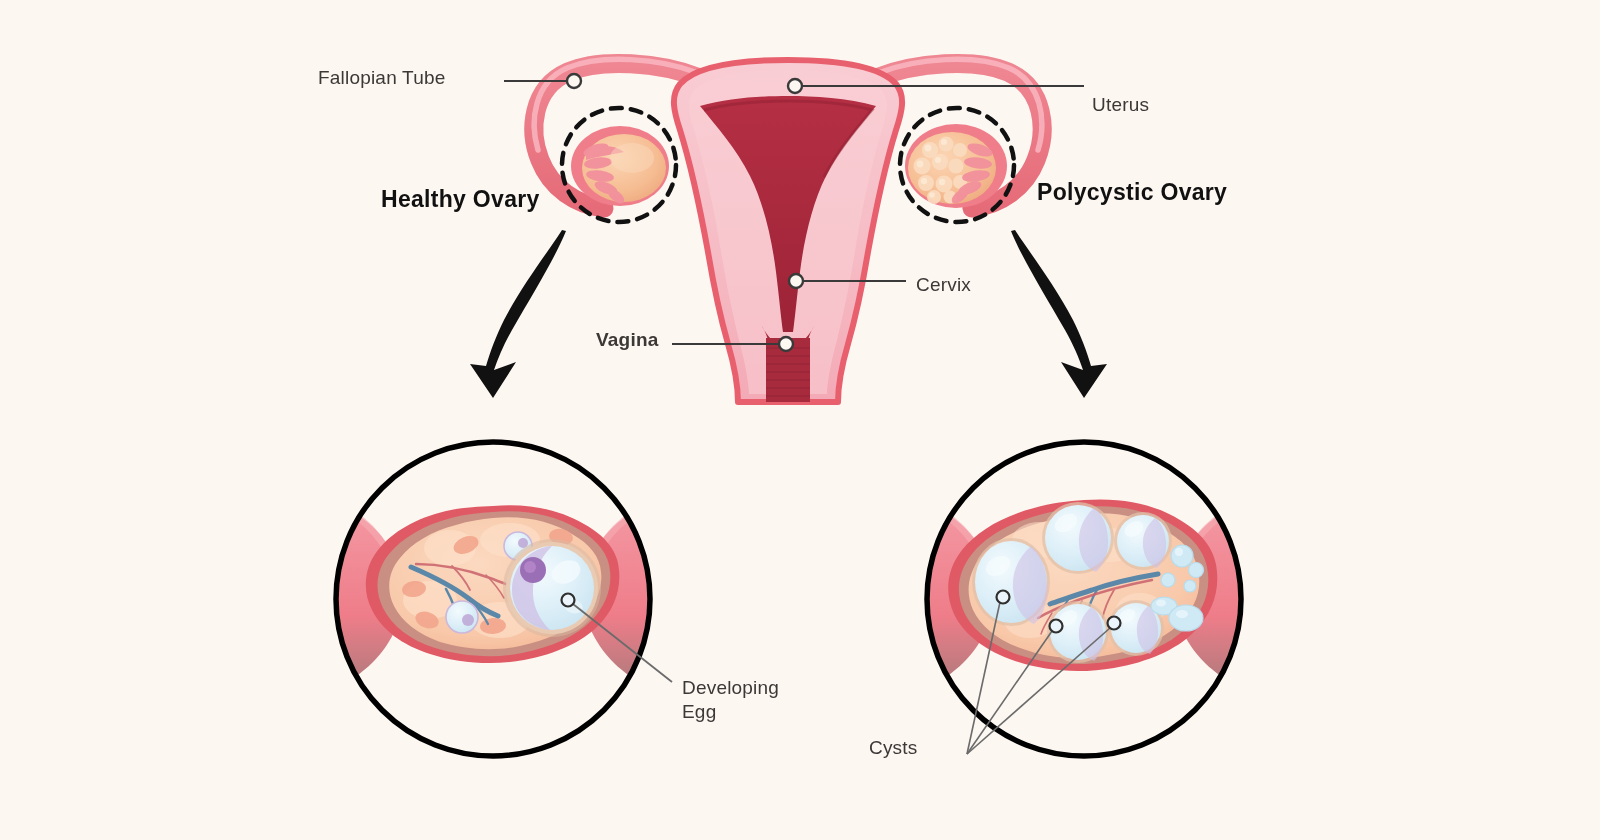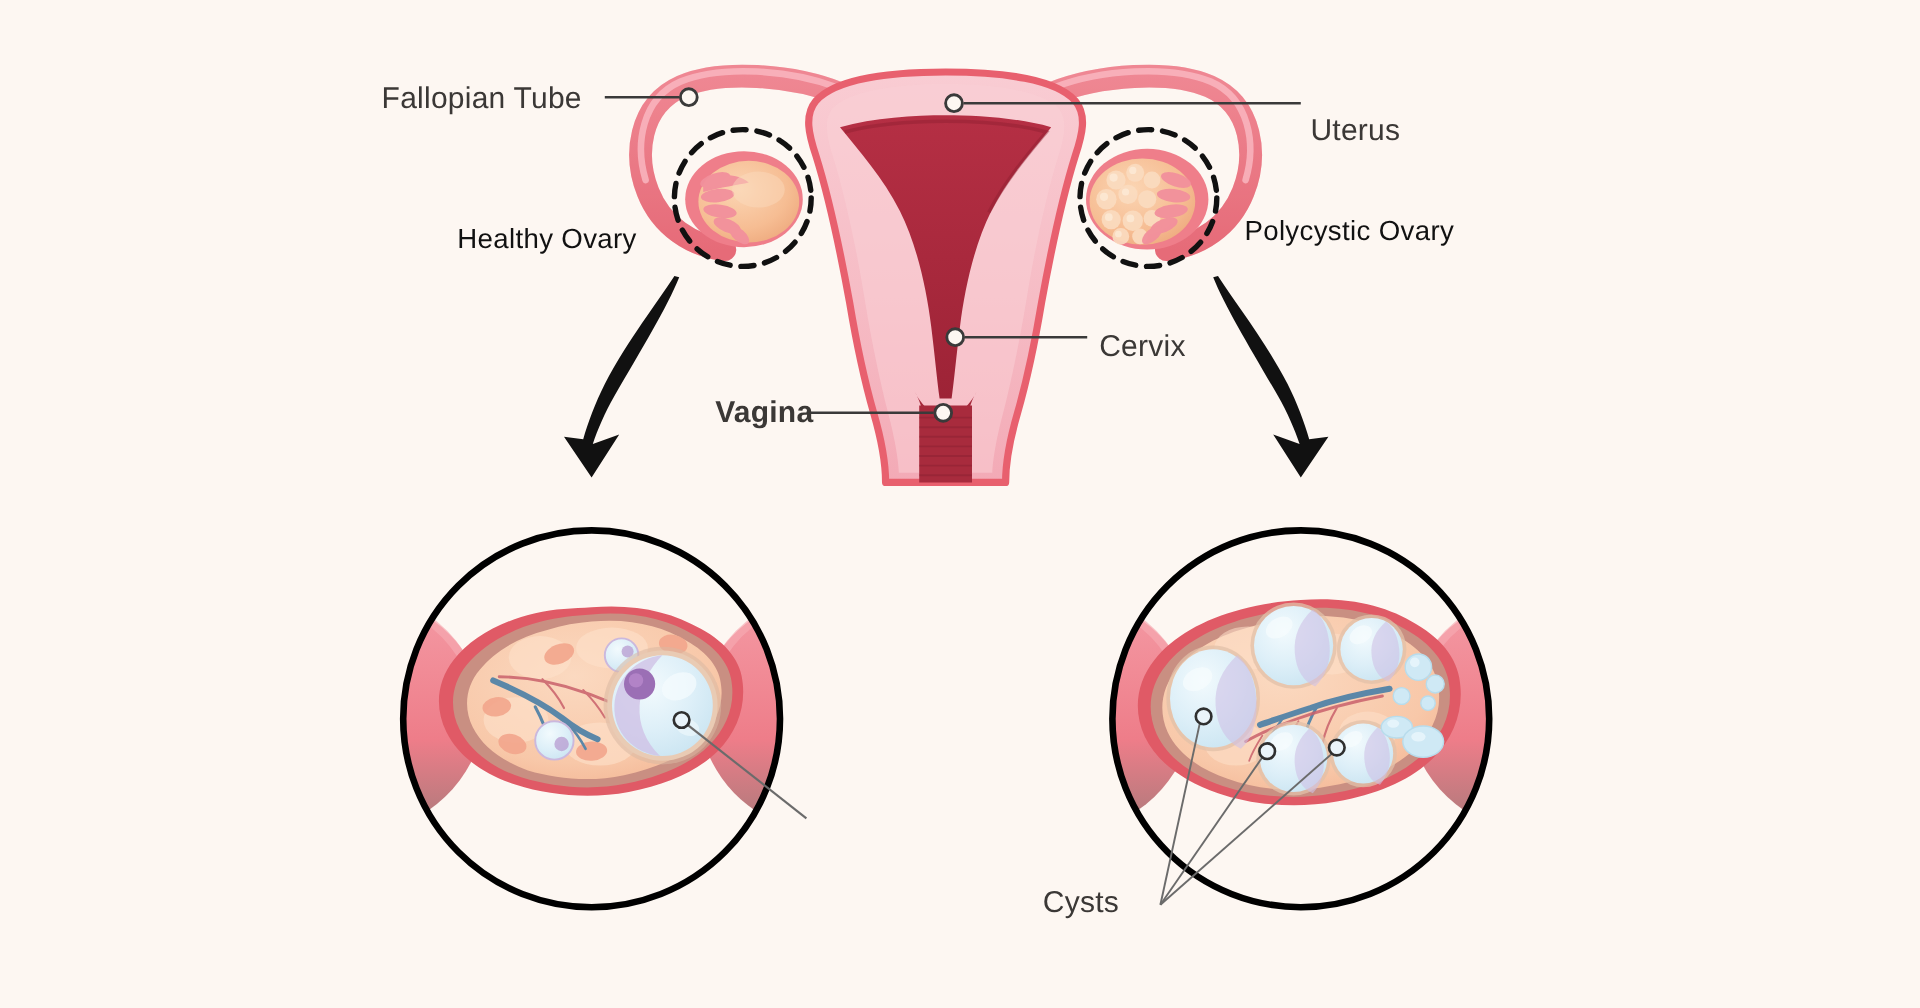--- a/index.html
+++ b/index.html
@@ -23,28 +23,28 @@
   #stage svg.layer {
     position: absolute;
     top: 0;
     left: 0;
     width: 1600px;
     height: 840px;
   }
   .lbl {
     position: absolute;
     color: #3b3836;
-    font-size: 25px;
+    font-size: 19px;
     letter-spacing: 0.2px;
     white-space: pre;
     line-height: 1.28;
   }
   .lbl.bold {
     color: #111111;
-    font-weight: normal;
+    font-weight: bold;
     font-size: 23px;
     letter-spacing: 0.3px;
   }
 </style>
 </head>
 <body>
 
 <div id="stage">
 
   <svg class="layer" viewBox="0 0 1600 840">
@@ -441,16 +441,20 @@
   <div class="lbl" style="left:1092px; top:69px;margin-top:24px;">Uterus</div>
 
   <div class="lbl bold" style="left:381px; top:185px;">Healthy Ovary</div>
 
   <div class="lbl bold" style="left:1037px; top:178px;">Polycystic Ovary</div>
 
   <div class="lbl" style="left:916px; top:273px;">Cervix</div>
 
   <div class="lbl" style="left:596px; top:328px;font-weight:bold;">Vagina</div>
 
+  <div style="position:absolute; left:682px; top:676px;">
+    <div class="lbl" style="position:static;">Developing</div>
+    <div class="lbl" style="position:static;">Egg</div>
+  </div>
 
   <div class="lbl" style="left:869px; top:736px;">Cysts</div>
 
 </div>
 
 </body></html>

